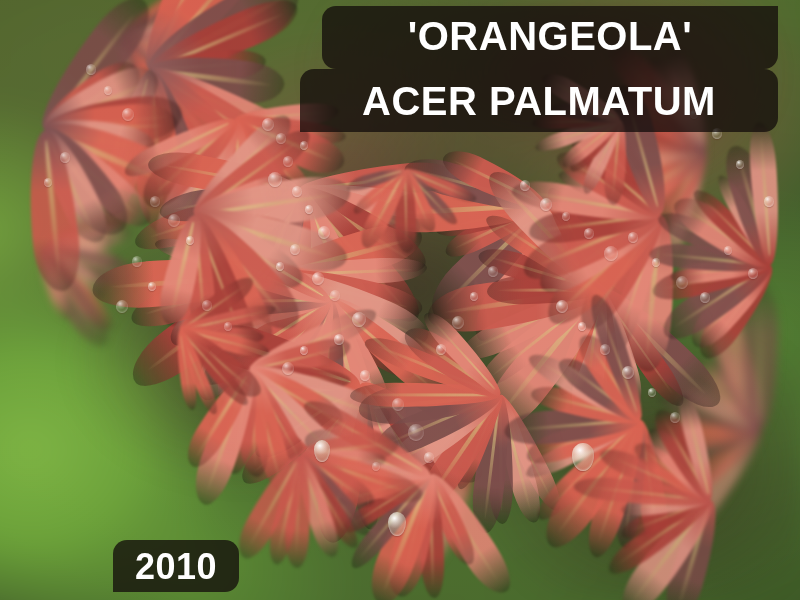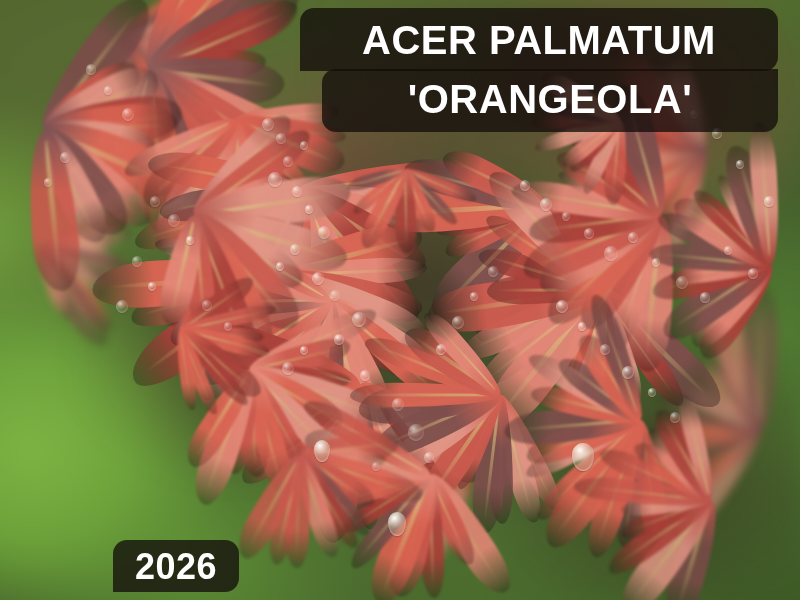--- a/index.html
+++ b/index.html
@@ -594,21 +594,21 @@
       <div class="drop" style="left: 44px; top: 178px; width: 8px; height: 8.6px; opacity: 0.73;"></div>
       <div class="drop big" style="left: 572px; top: 443px; width: 22px; height: 28px; border-radius: 50% 50% 48% 48% / 42% 42% 58% 58%;"></div>
       <div class="drop big" style="left: 388px; top: 512px; width: 18px; height: 24px; border-radius: 50% 50% 48% 48% / 42% 42% 58% 58%;"></div>
       <div class="drop big" style="left: 314px; top: 440px; width: 16px; height: 22px; border-radius: 50% 50% 48% 48% / 42% 42% 58% 58%;"></div>
     </div>
 
   <div class="photo-grade"></div>
   <div class="photo-soft"></div>
 
   <div class="overlay-title">
+    <div class="panel title-line2">'ORANGEOLA'</div>
     <div class="panel title-line1">ACER PALMATUM</div>
-    <div class="panel title-line2">'ORANGEOLA'</div>
   </div>
 
   <div class="overlay-caption">
-    <div class="panel cap-year">2026</div>
+    <div class="panel cap-year">2010</div>
   </div>
 
 </div>
 
 </body></html>

